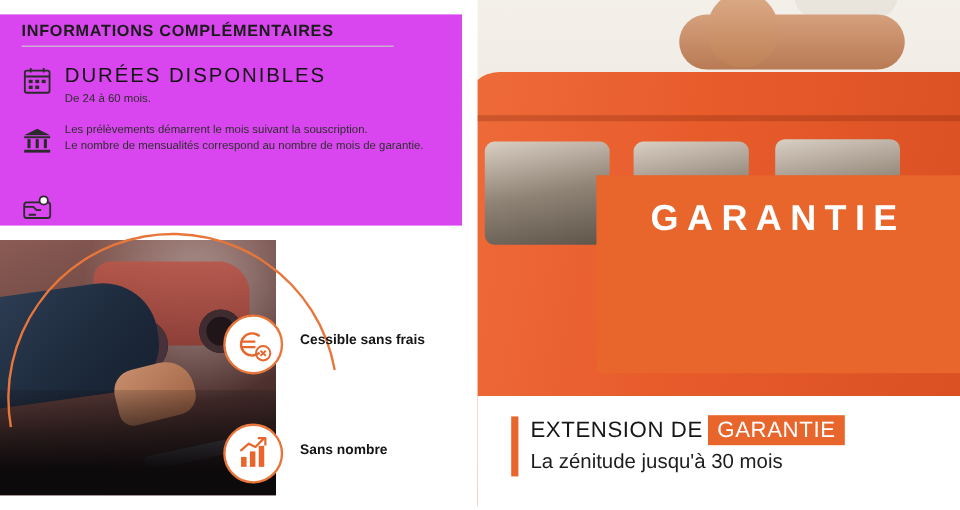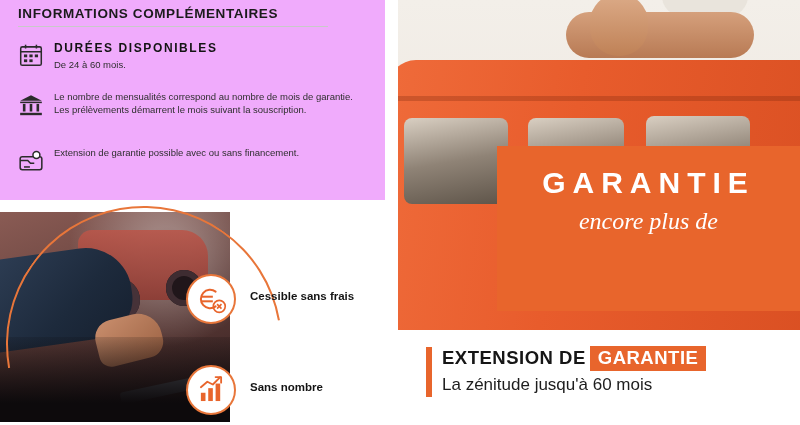--- a/index.html
+++ b/index.html
@@ -15,24 +15,24 @@
     width: 800px;
     height: 425px;
     overflow: hidden;
     background: #ffffff;
   }
 
   
   .left-top {
     position: absolute;
     left: 0;
-    top: 0;
+    top: 12px;
     width: 385px;
     height: 200px;
-    background: #f0abfc;
+    background: #d946ef;
   }
   .section-title {
     position: absolute;
     left: 18px;
     top: 6px;
     font-size: 13.5px;
     font-weight: bold;
     letter-spacing: 0.6px;
     color: #1b1b1b;
     text-transform: uppercase;
@@ -58,22 +58,22 @@
     height: 26px;
     color: #2b2b2b;
   }
   .info-body {
     position: absolute;
     left: 36px;
     top: -1px;
     width: 345px;
   }
   .info-head {
-    font-size: 12px;
-    font-weight: bold;
+    font-size: 17px;
+    font-weight: normal;
     letter-spacing: 1.6px;
     color: #141414;
     text-transform: uppercase;
     margin: 0 0 4px 0;
     white-space: nowrap;
   }
   .info-line {
     font-size: 9.5px;
     color: #2e2e2e;
     line-height: 1.35;
@@ -82,21 +82,21 @@
   }
 
   #block-durees { top: 42px; }
   #block-prelevement { top: 92px; }
   #block-financement { top: 148px; }
 
   
   .left-bottom {
     position: absolute;
     left: 0;
-    top: 200px;
+    top: 188px;
     width: 398px;
     height: 225px;
     overflow: hidden;
     background: #ffffff;
   }
   .mechanic-photo {
     position: absolute;
     left: 0;
     top: 12px;
     width: 230px;
@@ -403,21 +403,21 @@
     top: 17px;
     width: 6px;
     height: 50px;
     background: #e8652c;
   }
   .ext-line1 {
     position: absolute;
     left: 44px;
     top: 16px;
     font-size: 18.5px;
-    font-weight: bold;
+    font-weight: normal;
     letter-spacing: 0.5px;
     color: #161616;
     white-space: nowrap;
   }
   .ext-badge {
     display: inline-block;
     background: #e8652c;
     color: #ffffff;
     padding: 1px 8px 2px 8px;
     margin-left: 4px;
@@ -480,36 +480,35 @@
         <svg viewBox="0 0 24 24" width="26" height="26" fill="none" stroke="#2b2b2b" stroke-width="1.4">
           <polygon points="12,3 22,8 2,8" fill="#2b2b2b" stroke="none"></polygon>
           <line x1="2" y1="9.6" x2="22" y2="9.6"></line>
           <rect x="4.5" y="11" width="2.4" height="7" fill="#2b2b2b" stroke="none"></rect>
           <rect x="10.8" y="11" width="2.4" height="7" fill="#2b2b2b" stroke="none"></rect>
           <rect x="17.1" y="11" width="2.4" height="7" fill="#2b2b2b" stroke="none"></rect>
           <rect x="2" y="19.2" width="20" height="2.2" fill="#2b2b2b" stroke="none"></rect>
         </svg>
       </span>
       <div class="info-body">
+        <p class="info-line">Les prélèvements démarrent le mois suivant la souscription.</p>
         <p class="info-line">Le nombre de mensualités correspond au nombre de mois de garantie.</p>
-        <p class="info-line">Les prélèvements démarrent le mois suivant la souscription.</p>
       </div>
     </div>
 
     <div class="info-block" id="block-financement">
       <span class="info-icon">
         <svg viewBox="0 0 24 24" width="26" height="26" fill="none" stroke="#2b2b2b" stroke-width="1.4">
           <rect x="2" y="8" width="20" height="12" rx="2"></rect>
           <path d="M2 11.5 L9 11.5 L11.5 14 L15 14" stroke="#2b2b2b"></path>
           <circle cx="17" cy="6.5" r="3.2" fill="#ffffff"></circle>
           <path d="M5.5 17.5 L11 17.5" stroke="#2b2b2b"></path>
         </svg>
       </span>
       <div class="info-body">
-        <p class="info-line">Extension de garantie possible avec ou sans financement.</p>
       </div>
     </div>
   </div>
 
   <div class="left-bottom">
 
     <div class="mechanic-photo">
       <div class="mech-bg"></div>
       <div class="mech-car"></div>
       <div class="mech-wheel"></div>
@@ -563,25 +562,24 @@
     <div class="van-person">
       <div class="person-top"></div>
       <div class="person-arm"></div>
       <div class="person-arm2"></div>
     </div>
     <div class="van-shadow"></div>
   </div>
 
   <div class="assurez-panel">
     <div class="assurez-line1">GARANTIE</div>
-    <div class="assurez-line2">encore plus de</div>
   </div>
 
   <div class="extension-zone">
     <div class="ext-bar"></div>
     <div class="ext-line1">
       <span>EXTENSION DE</span><span class="ext-badge">GARANTIE</span>
     </div>
-    <div class="ext-line2">La zénitude jusqu'à 60 mois</div>
+    <div class="ext-line2">La zénitude jusqu'à 30 mois</div>
   </div>
 
   <div class="scan-edge-bottom"></div>
 </div>
 
 </body></html>

